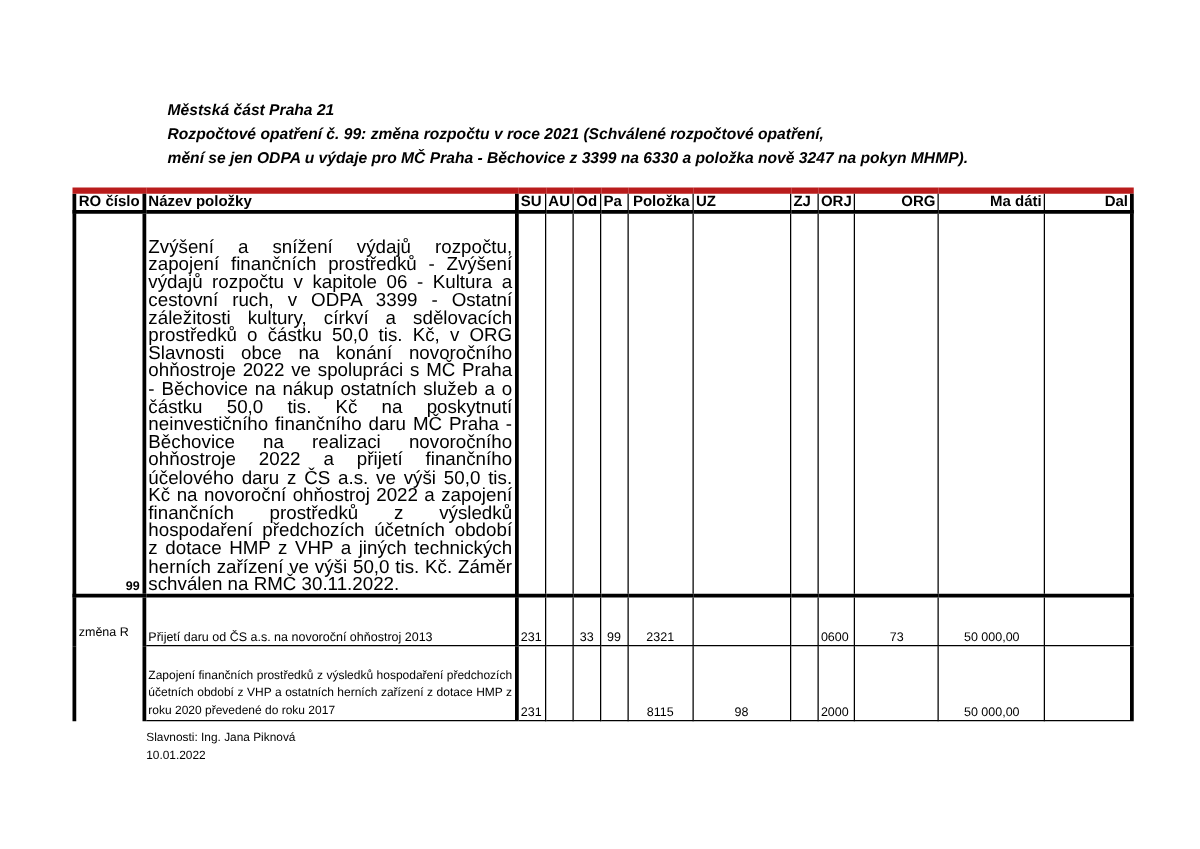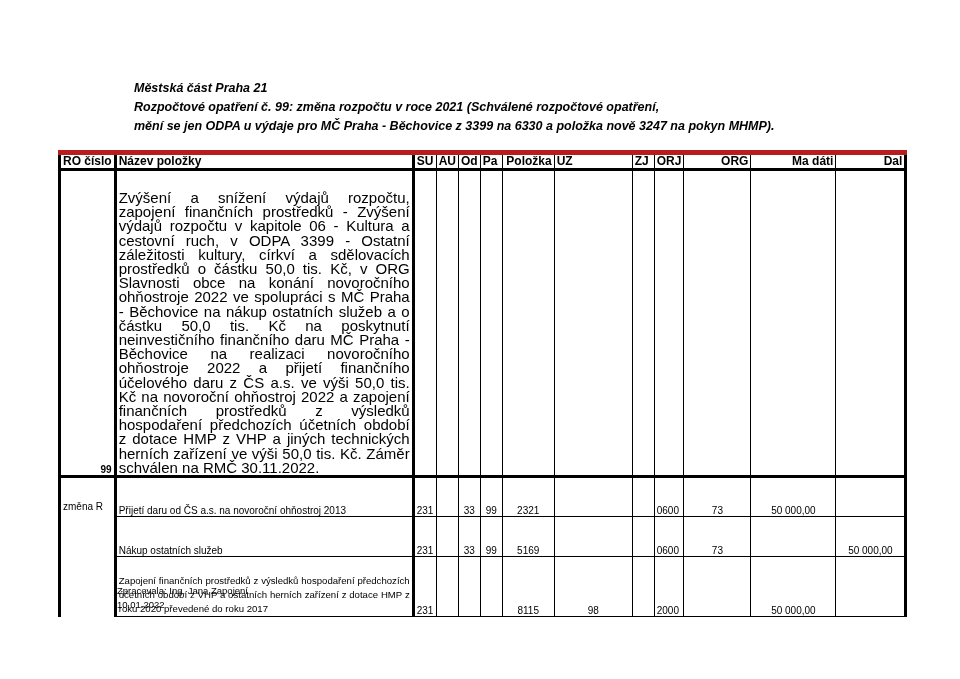--- a/index.html
+++ b/index.html
@@ -91,49 +91,34 @@
       <td class="num">99</td>
       <td class="num">2321</td>
       <td class="num"></td>
       <td class="num"></td>
       <td class="left">0600</td>
       <td class="num">73</td>
       <td class="num">50 000,00</td>
       <td class="num thick-r"></td>
     </tr>
 
-    <tr style="height:40px">
-      <td class="thick-l" style="border-top:none;border-bottom:none;"></td>
-      <td class="thick-l thick-r left">Nákup ostatních služeb</td>
-      <td class="left">231</td>
-      <td class="num"></td>
-      <td class="num">33</td>
-      <td class="num">99</td>
-      <td class="num">5169</td>
-      <td class="num"></td>
-      <td class="num"></td>
-      <td class="left">0600</td>
-      <td class="num">73</td>
-      <td class="num"></td>
-      <td class="num thick-r">50 000,00</td>
-    </tr>
 
     <tr style="height:60px">
       <td class="thick-l" style="border-top:none;border-bottom:none;"></td>
       <td class="thick-l thick-r desc">Zapojení finančních prostředků z výsledků hospodaření předchozích účetních období z VHP a ostatních herních zařízení z dotace HMP z roku 2020 převedené do roku 2017</td>
       <td class="left">231</td>
       <td class="num"></td>
       <td class="num"></td>
       <td class="num"></td>
       <td class="num">8115</td>
       <td class="num">98</td>
       <td class="num"></td>
       <td class="left">2000</td>
       <td class="num"></td>
       <td class="num">50 000,00</td>
       <td class="num thick-r"></td>
     </tr>
 
   </tbody>
 </table>
 
-<div class="footer f1">Zpracovala: Ing. Jana Zapojení</div>
+<div class="footer f1">Slavnosti: Ing. Jana Piknová</div>
 <div class="footer f2">10.01.2022</div>
 
 </body></html>

